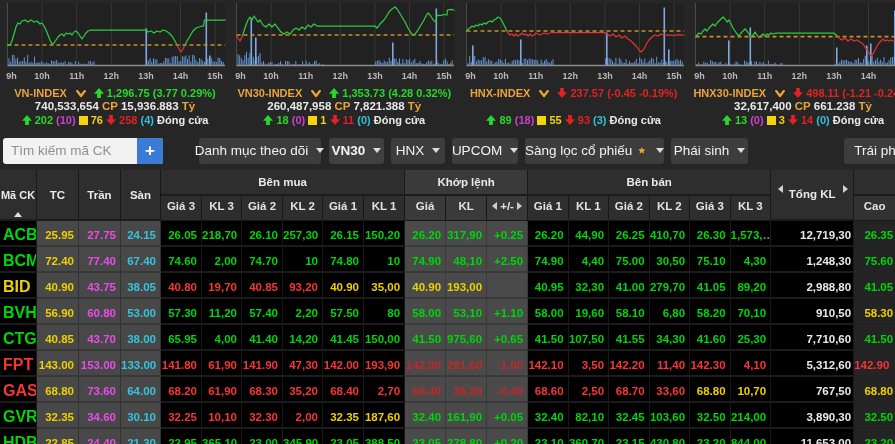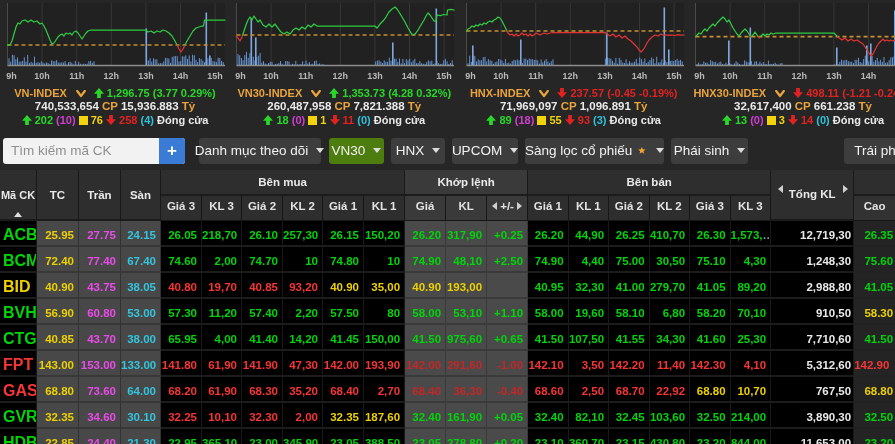--- a/index.html
+++ b/index.html
@@ -16,30 +16,30 @@
 .l3 { top:113.5px; }
 .oname { color:#eaa43b; margin-right:9px; font-size:11px; }
 .chev { vertical-align:-1px; margin-right:8px; }
 .ar { vertical-align:-1px; }
 .o { color:#eaa43b; }
 .w { color:#e9e9e9; }
 .sq { display:inline-block; width:9px; height:9px; background:#f2d30c; vertical-align:-1px; }
 
 
 #toolbar { position:absolute; left:0; top:132px; width:895px; height:38px; background:#262626; }
-.search { position:absolute; left:3px; top:5.5px; width:182px; height:26px; background:#f2f2f2;
+.search { position:absolute; left:3px; top:5.5px; width:160px; height:26px; background:#f2f2f2;
   border-radius:3px; }
 .ph { position:absolute; left:8px; top:5px; font-size:13.5px; color:#8f8f8f; }
 .plus { position:absolute; right:0; top:0; width:26px; height:26px; background:#3a7bd5;
   border-radius:0 3px 3px 0; color:#fff; font-size:17px; font-weight:bold; text-align:center;
   line-height:25px; }
 .btn { position:absolute; top:5.5px; height:26px; background:#3d3d3d; border-radius:3px;
   color:#f2f2f2; font-size:13.5px; display:flex; align-items:center; justify-content:center;
   white-space:nowrap; }
-.btn.blue { background:#4d7c0f; }
+.btn.blue { background:#404040;font-weight:bold; }
 .caret { display:inline-block; width:0; height:0; border-left:4.5px solid transparent;
   border-right:4.5px solid transparent; border-top:5px solid #dcdcdc; margin-left:8px; }
 
 
 #grid { position:absolute; left:0; top:170px; border-collapse:separate; border-spacing:0;
   table-layout:fixed; width:896px; font-size:11.5px; font-weight:bold; }
 #grid td { overflow:hidden; white-space:nowrap; text-align:right; padding:3px 4px 0 0;
   height:26px; border-bottom:2px solid #1c1c1c; border-right:1px solid #191919;
   background:#000; color:#e9e9e9; }
 #grid tr.h1 td, #grid tr.h2 td { height:25.5px; background:#2e2e2e; text-align:center; padding:0;
@@ -465,21 +465,20 @@
 <text x="111.3" y="79" fill="#b8b8b8" font-size="9" font-weight="bold" text-anchor="middle" font-family="Liberation Sans, sans-serif">12h</text>
 <text x="145.9" y="79" fill="#b8b8b8" font-size="9" font-weight="bold" text-anchor="middle" font-family="Liberation Sans, sans-serif">13h</text>
 <text x="180.5" y="79" fill="#b8b8b8" font-size="9" font-weight="bold" text-anchor="middle" font-family="Liberation Sans, sans-serif">14h</text>
 <text x="215.1" y="79" fill="#b8b8b8" font-size="9" font-weight="bold" text-anchor="middle" font-family="Liberation Sans, sans-serif">15h</text>
         </svg>
         <div class="pl l1"><span class="oname">HNX-INDEX</span><svg class="chev" width="10" height="8" viewBox="0 0 10 8">
             <path d="M1.2 1 L5 6 L8.8 1" fill="none" stroke="#eaa43b" stroke-width="2.2" stroke-linecap="round" stroke-linejoin="round"></path>
           </svg><svg class="ar" width="10" height="10" viewBox="0 0 10 10">
             <path d="M5 10 L10 4.2 L6.9 4.2 L6.9 0 L3.1 0 L3.1 4.2 L0 4.2 Z" fill="#e22222"></path>
           </svg><span style="color:#e22222">&nbsp;237.57 (-0.45 -0.19%)</span></div>
-        <div class="pl l2"><span class="w">71,969,097</span><span class="o"> CP </span><span class="w">1,096.891</span><span class="o"> Tỷ</span></div>
         <div class="pl l3"><svg class="ar" width="10" height="10" viewBox="0 0 10 10">
             <path d="M5 0 L10 5.8 L6.9 5.8 L6.9 10 L3.1 10 L3.1 5.8 L0 5.8 Z" fill="#28d828"></path>
           </svg><span style="color:#28d828">&nbsp;89 </span><span style="color:#cf3ecf">(18)</span>&nbsp;<span class="sq"></span><span style="color:#f2d30c">&nbsp;55 </span><svg class="ar" width="10" height="10" viewBox="0 0 10 10">
             <path d="M5 10 L10 4.2 L6.9 4.2 L6.9 0 L3.1 0 L3.1 4.2 L0 4.2 Z" fill="#e22222"></path>
           </svg><span style="color:#e22222">&nbsp;93 </span><span style="color:#2fc1d9">(3)</span><span class="w"> Đóng cửa</span></div>
       </div>
 <div class="panel" style="left:688.0px">
         <svg class="chart" width="230" height="84" viewBox="0 0 230 84">
           <rect x="7.5" y="3" width="217.5" height="62.5" fill="#212121"></rect>
 <line x1="7.5" y1="3" x2="7.5" y2="65.5" stroke="#4a4a4a" stroke-width="1"></line>
@@ -842,21 +841,21 @@
           <td class="r">68.30</td>
           <td class="r">35,20</td>
           <td class="r">68.40</td>
           <td class="r">2,70</td>
           <td class="gray2 dr">68.40</td>
           <td class="gray2 dr">36,30</td>
           <td class="gray2 dr">-0.40</td>
           <td class="r">68.60</td>
           <td class="r">2,50</td>
           <td class="r">68.70</td>
-          <td class="r">22,92</td>
+          <td class="r">33,60</td>
           <td class="y">68.80</td>
           <td class="y">10,70</td>
           <td class="w" style="padding-right:2px">767,50</td>
           <td class="caoc y" style="padding-right:2px">68.80</td>
         </tr>
 <tr>
           <td class="sym g">GVR</td>
           <td class="gray y">32.35</td>
           <td class="gray m">34.60</td>
           <td class="gray c">30.10</td>

